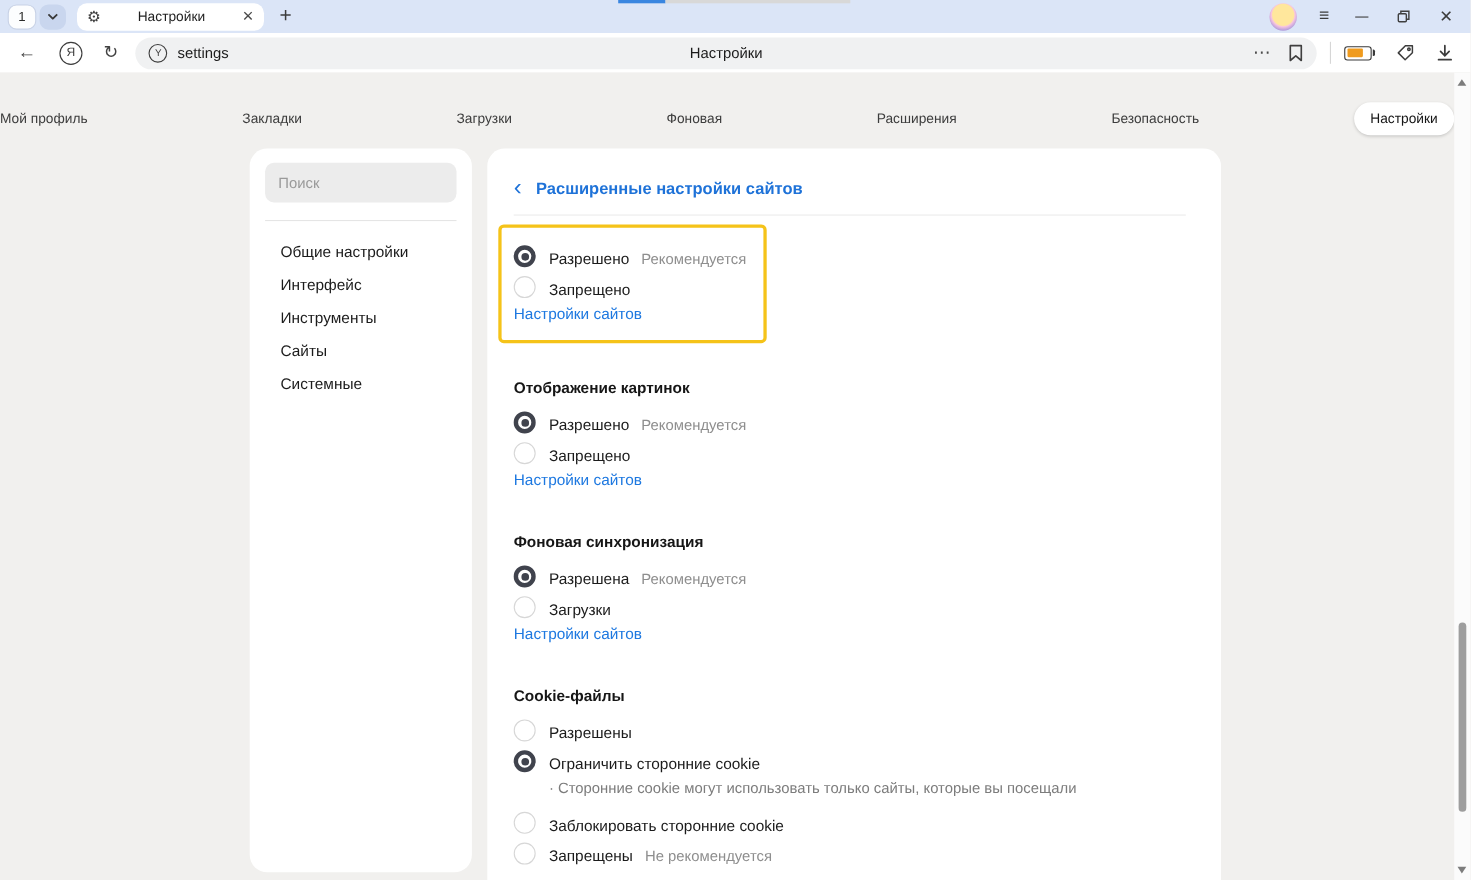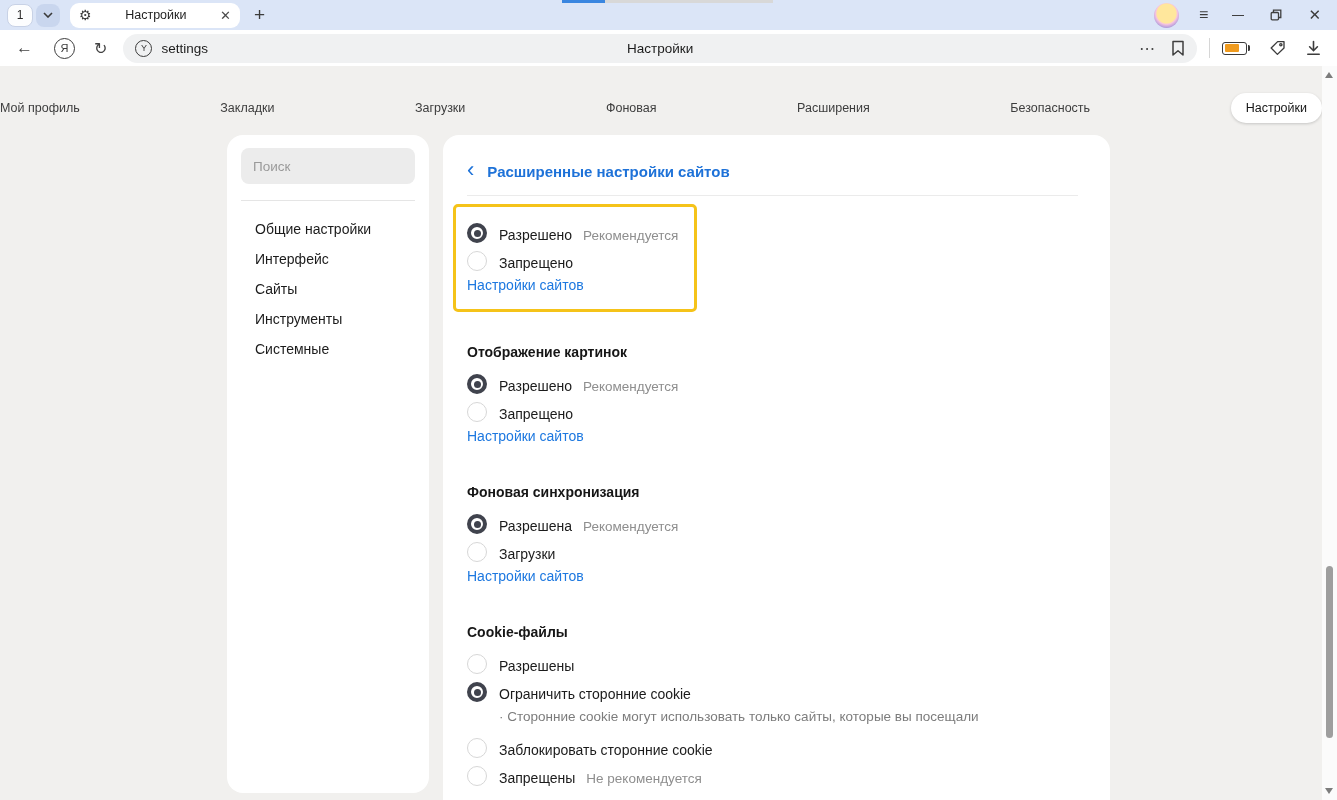--- a/index.html
+++ b/index.html
@@ -207,22 +207,22 @@
       <div class="navtab">Безопасность</div>
       <div class="navtab active">Настройки</div>
     </div>
 
   <div class="sidebar">
     <input class="search" placeholder="Поиск" style="">
     <div class="side-div"></div>
     <div class="side-list" id="sidebar-items">
         <div class="side-item">Общие настройки</div>
         <div class="side-item">Интерфейс</div>
+        <div class="side-item">Инструменты</div>
         <div class="side-item">Сайты</div>
-        <div class="side-item">Инструменты</div>
         <div class="side-item">Системные</div>
       </div>
   </div>
 
   <div class="maincard">
     <div class="backrow">
       <span class="backchev">‹</span>
       <span class="backtitle">Расширенные настройки сайтов</span>
     </div>
     <div class="head-div"></div>

